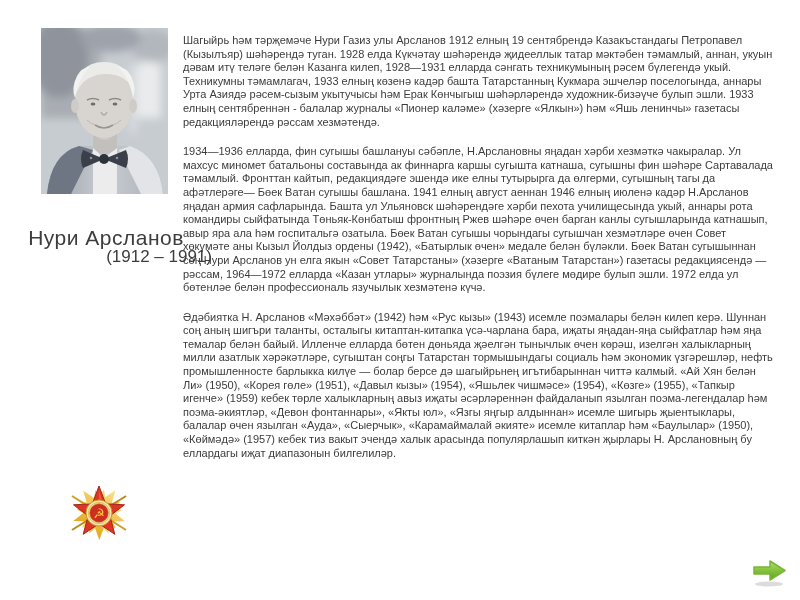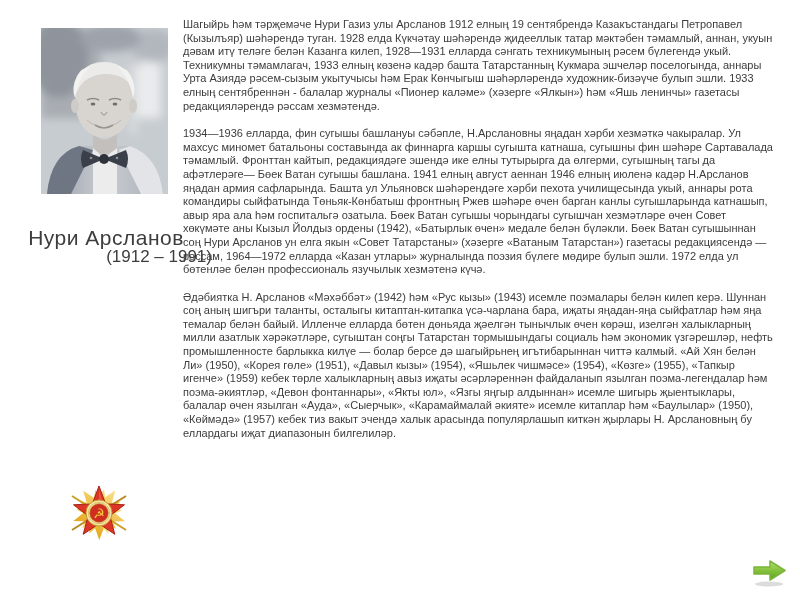--- a/index.html
+++ b/index.html
@@ -20,21 +20,21 @@
   .years{
     position:absolute;left:8px;top:247px;width:196px;text-align:right;
     font-size:17px;color:#3d3d3d;
   }
   .medal{position:absolute;left:50px;top:483px;width:82px;height:64px;}
   
   .bio{
     position:absolute;left:183px;top:18px;width:592px;
     font-size:11px;line-height:13.6px;color:#3c3c3c;text-align:left;
   }
-  .bio p{margin:0 0 14px 0;}
+  .bio p{margin:16px 0 14px 0;}
   
   .next-btn{
     position:absolute;left:748px;top:556px;width:42px;height:32px;cursor:pointer;
     background:transparent;border:none;padding:0;
   }
   .next-btn span{display:block;width:42px;height:32px;}
 </style>
 </head>
 <body>
 

